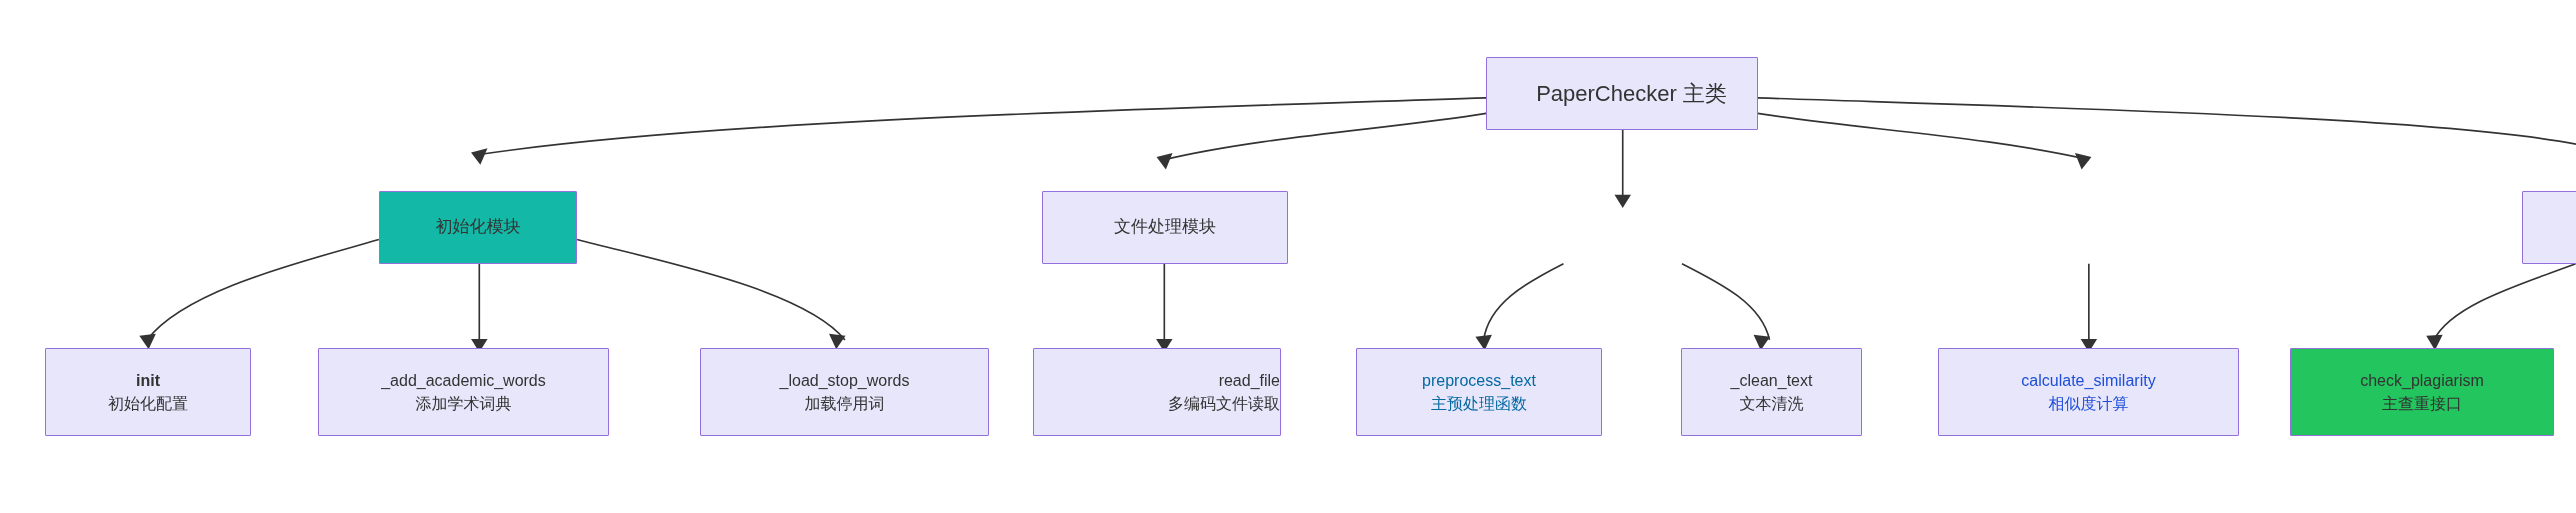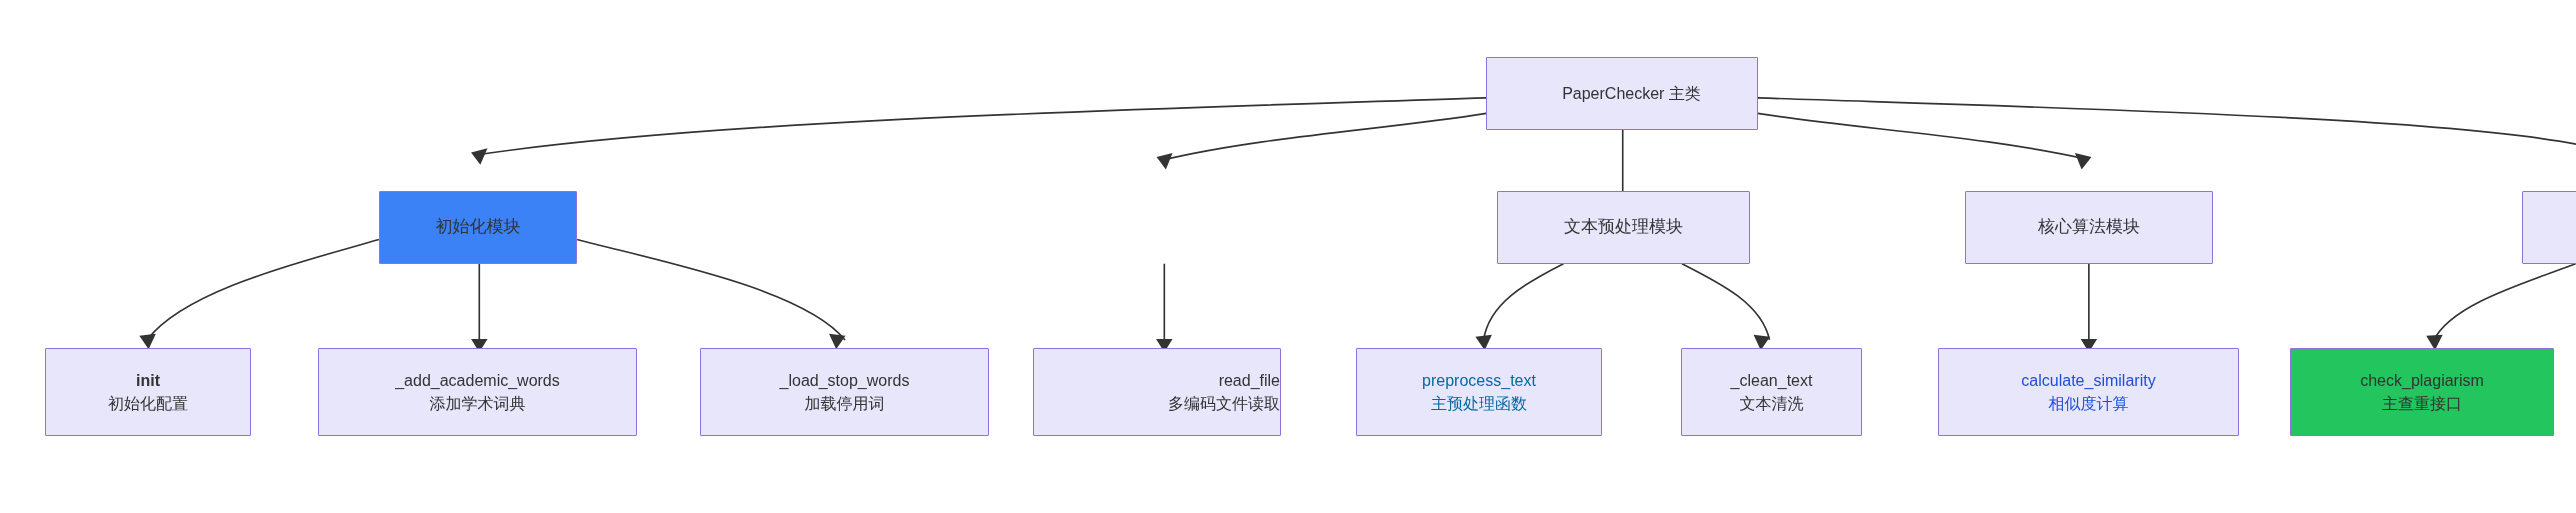--- a/index.html
+++ b/index.html
@@ -46,21 +46,21 @@
     justify-content: center;
     text-align: center;
     color: #333333;
     line-height: 1.45;
   }
   .node .label-line {
     display: block;
     white-space: nowrap;
   }
   .node-root {
-    font-size: 16px;
+    font-size: 22px;
     padding-left: 19px;
   }
   .node-module {
     font-size: 17px;
   }
   .node-leaf {
     font-size: 16px;
   }
   .node-leaf .label-line.code {
     font-weight: 400;
@@ -144,43 +144,40 @@
     <g>
       <path class="edge-path" d="M 5165 512 C 5270 550, 5415 590, 5450 660" style="stroke: rgb(51, 51, 51);"></path>
       <polygon class="arrow-head" points="5433,680 5419,650 5451,652" style="fill: rgb(51, 51, 51);"></polygon>
     </g>
   </svg>
 
   <div class="node node-root" style="left: 1486px; top: 57px; width: 272px; height: 73px; background: rgb(232, 230, 251); border-color: rgb(147, 112, 219); color: rgb(51, 51, 51);">
     <span class="label-line">PaperChecker 主类</span>
   </div>
 
-  <div class="node node-module" style="left: 379px; top: 191px; width: 198px; height: 73px; background: #3b82f6; border-color: rgb(147, 112, 219); color: rgb(51, 51, 51);">
+  <div class="node node-module" style="left: 379px; top: 191px; width: 198px; height: 73px; background: #14b8a6; border-color: rgb(147, 112, 219); color: rgb(51, 51, 51);">
     <span class="label-line">初始化模块</span>
   </div>
 
-
-  <div class="node node-module" style="left: 1497px; top: 191px; width: 253px; height: 73px; background: rgb(232, 230, 251); border-color: rgb(147, 112, 219); color: rgb(51, 51, 51);">
-    <span class="label-line">文本预处理模块</span>
-  </div>
-
-  <div class="node node-module" style="left: 1965px; top: 191px; width: 248px; height: 73px; background: rgb(232, 230, 251); border-color: rgb(147, 112, 219); color: rgb(51, 51, 51);">
-    <span class="label-line">核心算法模块</span>
-  </div>
+  <div class="node node-module" style="left: 1042px; top: 191px; width: 246px; height: 73px; background: rgb(232, 230, 251); border-color: rgb(147, 112, 219); color: rgb(51, 51, 51);">
+    <span class="label-line">文件处理模块</span>
+  </div>
+
+
 
   <div class="node node-module" style="left: 2522px; top: 191px; width: 178px; height: 73px; background: rgb(232, 230, 251); border-color: rgb(147, 112, 219); color: rgb(51, 51, 51);">
     
   </div>
 
   <div class="node node-leaf" style="left: 45px; top: 348px; width: 206px; height: 88px; background: rgb(232, 230, 251); border-color: rgb(147, 112, 219); color: rgb(51, 51, 51);">
     <span class="label-line code bold">init</span>
     <span class="label-line">初始化配置</span>
   </div>
 
-  <div class="node node-leaf" style="left: 318px; top: 348px; width: 319px; height: 88px; background: rgb(232, 230, 251); border-color: rgb(147, 112, 219); color: rgb(51, 51, 51);">
+  <div class="node node-leaf" style="left: 318px; top: 348px; width: 291px; height: 88px; background: rgb(232, 230, 251); border-color: rgb(147, 112, 219); color: rgb(51, 51, 51);">
     <span class="label-line code">_add_academic_words</span>
     <span class="label-line">添加学术词典</span>
   </div>
 
   <div class="node node-leaf" style="left: 700px; top: 348px; width: 289px; height: 88px; background: rgb(232, 230, 251); border-color: rgb(147, 112, 219); color: rgb(51, 51, 51);">
     <span class="label-line code">_load_stop_words</span>
     <span class="label-line">加载停用词</span>
   </div>
 
   <div class="node node-leaf" style="left: 1033px; top: 348px; width: 248px; height: 88px; background: rgb(232, 230, 251); border-color: rgb(147, 112, 219); color: rgb(51, 51, 51); align-items: flex-end;">

